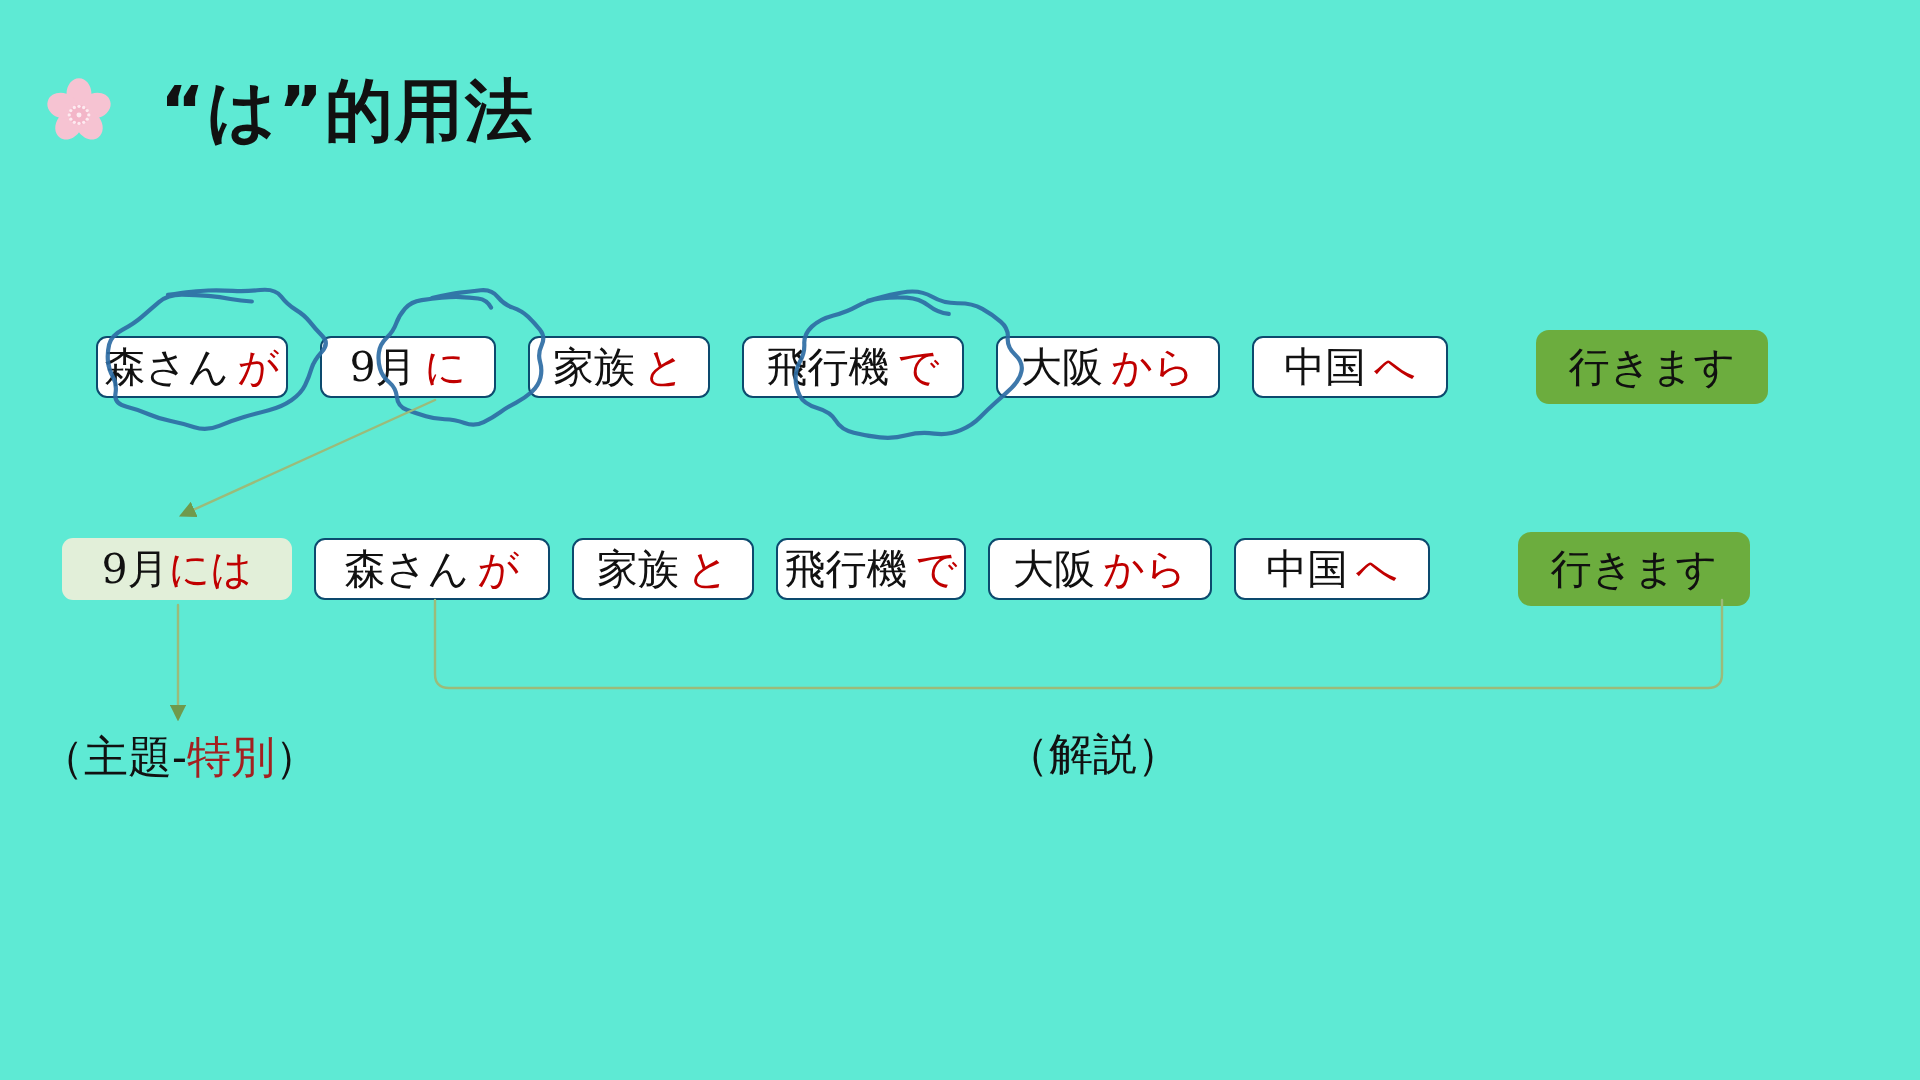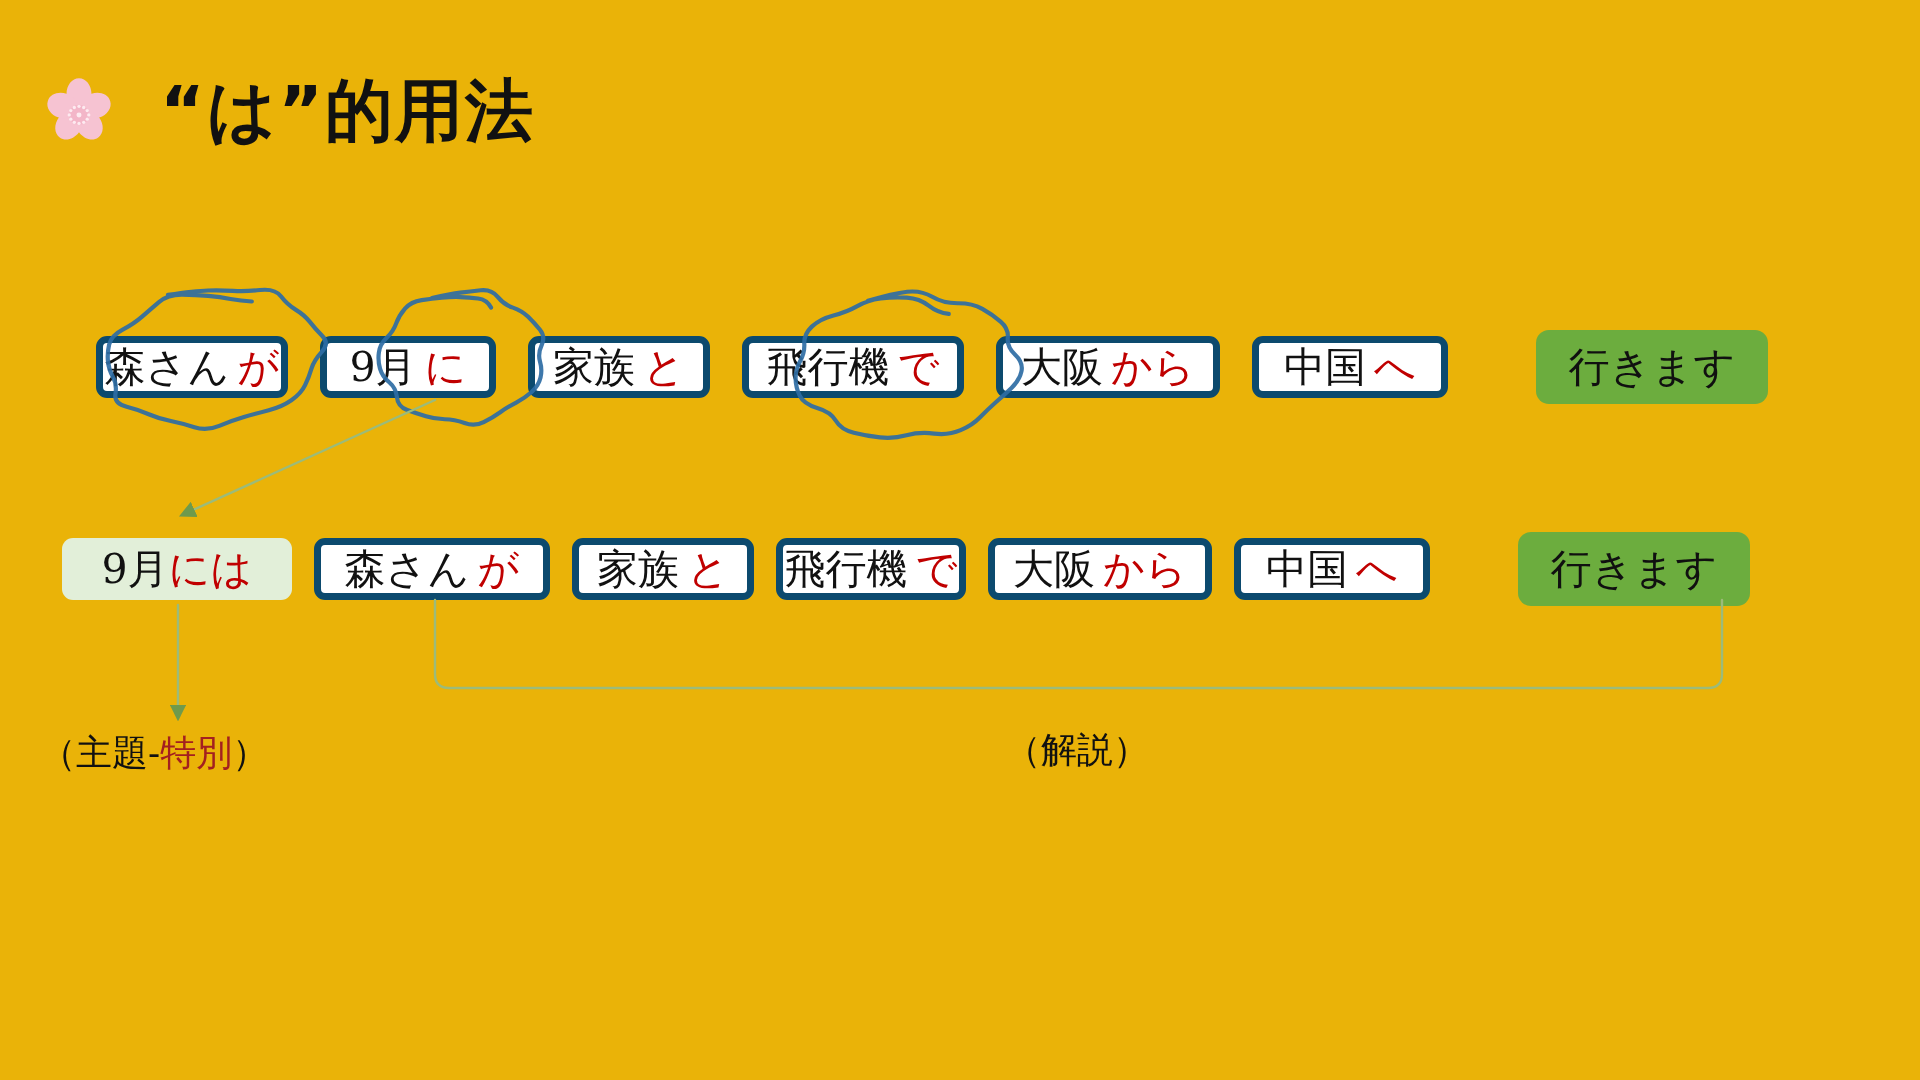--- a/index.html
+++ b/index.html
@@ -11,21 +11,21 @@
     width: 1920px;
     height: 1080px;
     position: relative;
     overflow: hidden;
     font-family: "Liberation Serif", "DejaVu Serif", serif;
   }
 
   #slide {
     position: absolute;
     inset: 0;
-    background: #eab308;
+    background: #5eead4;
   }
 
   
   #title-row {
     position: absolute;
     left: 40px;
     top: 72px;
     display: flex;
     align-items: center;
     gap: 42px;
@@ -63,21 +63,21 @@
     justify-content: center;
     padding: 0 16px;
     border-radius: 11px;
     font-size: 41px;
     line-height: 1;
     white-space: nowrap;
     color: #111111;
     font-family: "DejaVu Serif", "Liberation Serif", serif;
   }
   .chip.outline {
-    border: 7px solid #0c4a6e;
+    border: 2px solid #0c4a6e;
     background: #ffffff;
     gap: 8px;
   }
   .chip.fill-light {
     border: 2px solid transparent;
     background: #e2efd9;
   }
   .chip.fill-green {
     border: 2px solid transparent;
     background: #6cad3e;
@@ -95,21 +95,21 @@
     left: 0;
     top: 0;
     width: 1920px;
     height: 1080px;
     pointer-events: none;
   }
 
   
   .caption {
     position: absolute;
-    font-size: 36px;
+    font-size: 44px;
     line-height: 1;
     color: #111111;
     white-space: nowrap;
     font-family: "DejaVu Serif", "Liberation Serif", serif;
   }
   #caption-topic { left: 40px; top: 735px; }
   #caption-comment { left: 1005px; top: 735px; font-family: Liberation Mono, monospace; }
   .caption .em { color: #a32020; }
 </style>
 </head>

